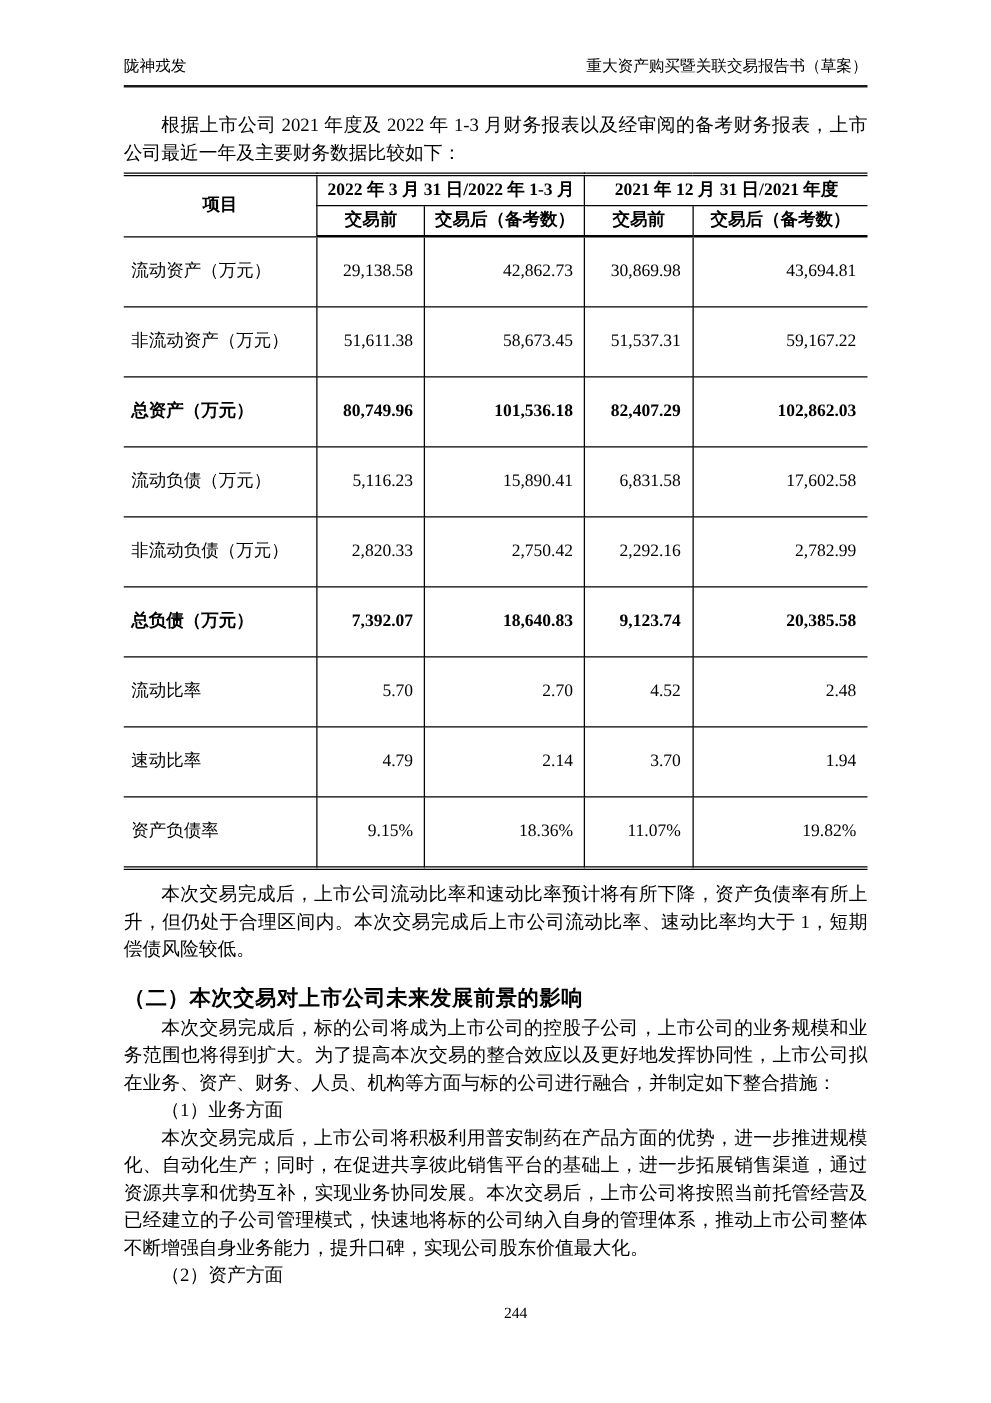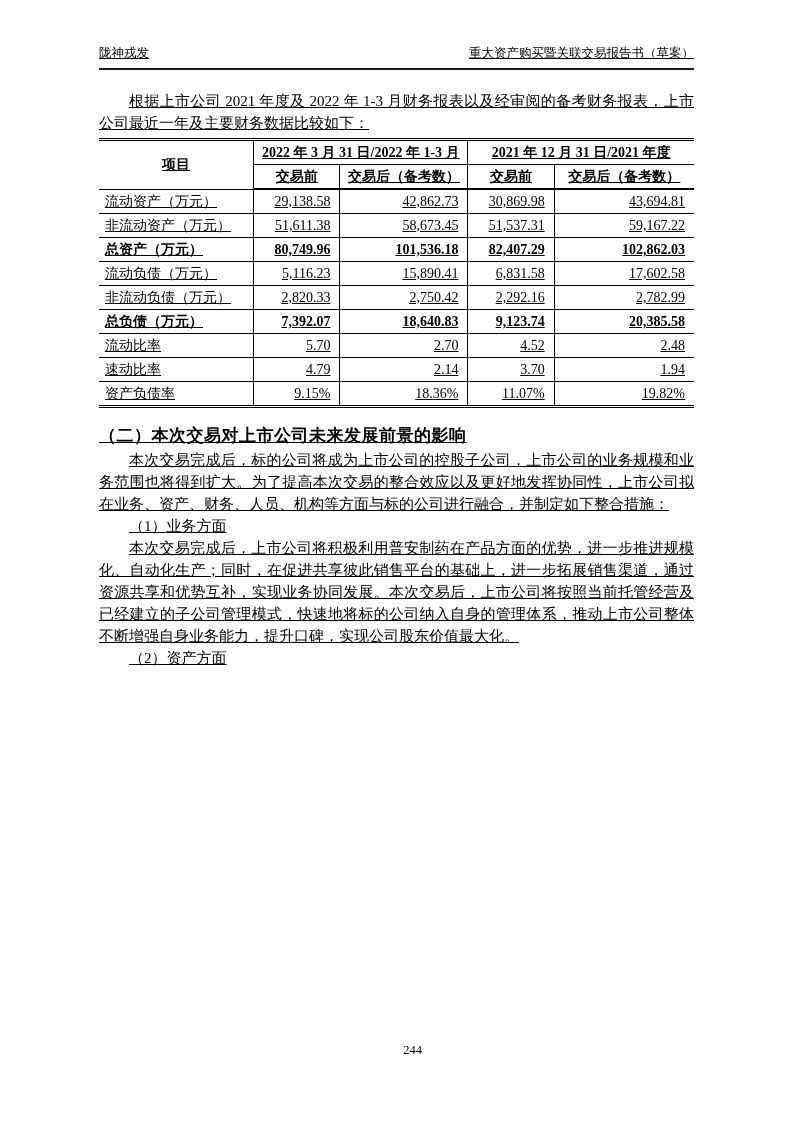--- a/index.html
+++ b/index.html
@@ -6,21 +6,20 @@
   body {
     width:793px; height:1122px;
     background:#ffffff; color:#000;
     font-family:"Liberation Serif","DejaVu Serif",serif;
     position:relative; overflow:hidden;
   }
   .page {
     position:absolute; inset:0;
     padding:45px 99px 0 99px;
     box-sizing:border-box;
-    text-decoration:underline;
   }
   
   .doc-header {
     display:flex; justify-content:space-between; align-items:flex-end;
     font-size:12.5px; line-height:16px;
     padding-bottom:7px;
     border-bottom:2px solid #1a1a1a;
   }
   
   .para {
@@ -38,21 +37,21 @@
     border-top:3px double #000;
     border-bottom:3px double #000;
     font-size:14px;
   }
   table.fin th, table.fin td {
     border:1px solid #000;
     line-height:17px;
     overflow:hidden; white-space:nowrap;
   }
   table.fin th { font-weight:bold; text-align:center; padding:3px 2px; }
-  table.fin td.lbl { text-align:left; padding:3px 6px; }
+  table.fin td.lbl { text-align:left; padding:19px 6px; }
   table.fin td.num { text-align:right; padding:3px 9px 3px 2px; }
   table.fin th:first-child, table.fin td:first-child { border-left:none; }
   table.fin th:last-child,  table.fin td:last-child  { border-right:none; }
   table.fin thead tr.sub th { border-bottom:2px solid #000; }
   tr.row-bold td { font-weight:bold; }
   
   .section-heading {
     font-family:"Liberation Sans","DejaVu Sans",sans-serif;
     font-weight:bold; font-size:17px; line-height:26px;
     margin:15px 0 0 0; letter-spacing:0.5px;
@@ -156,20 +155,21 @@
       <tr>
         <td class="lbl">资产负债率</td>
         <td class="num">9.15%</td>
         <td class="num">18.36%</td>
         <td class="num">11.07%</td>
         <td class="num">19.82%</td>
       </tr>
     </tbody>
   </table>
 
+  <p class="para para-after-table">本次交易完成后，上市公司流动比率和速动比率预计将有所下降，资产负债率有所上升，但仍处于合理区间内。本次交易完成后上市公司流动比率、速动比率均大于 1，短期偿债风险较低。</p>
 
   <h2 class="section-heading">（二）本次交易对上市公司未来发展前景的影响</h2>
 
 
   <p class="para">本次交易完成后，标的公司将成为上市公司的控股子公司，上市公司的业务规模和业务范围也将得到扩大。为了提高本次交易的整合效应以及更好地发挥协同性，上市公司拟在业务、资产、财务、人员、机构等方面与标的公司进行融合，并制定如下整合措施：</p>
 
   <p class="para">（1）业务方面</p>
 
   <p class="para">本次交易完成后，上市公司将积极利用普安制药在产品方面的优势，进一步推进规模化、自动化生产；同时，在促进共享彼此销售平台的基础上，进一步拓展销售渠道，通过资源共享和优势互补，实现业务协同发展。本次交易后，上市公司将按照当前托管经营及已经建立的子公司管理模式，快速地将标的公司纳入自身的管理体系，推动上市公司整体不断增强自身业务能力，提升口碑，实现公司股东价值最大化。</p>
 

